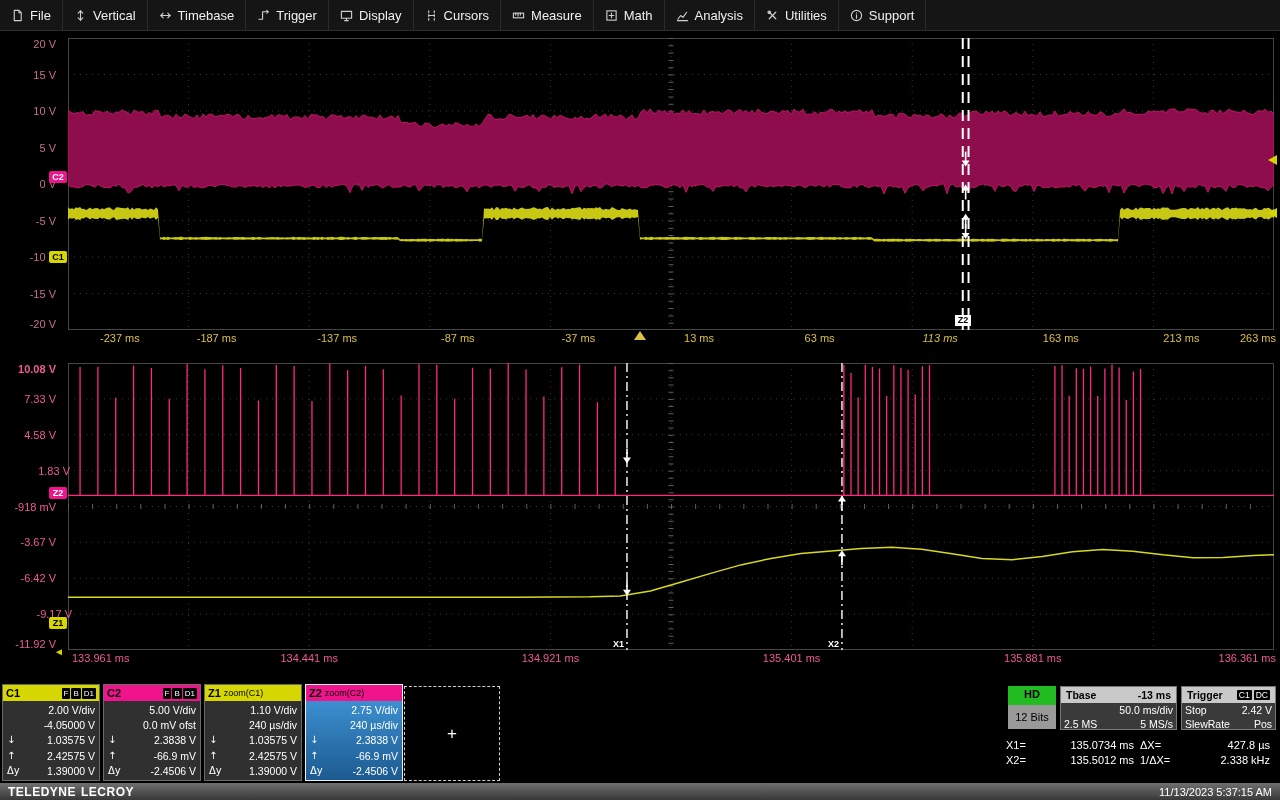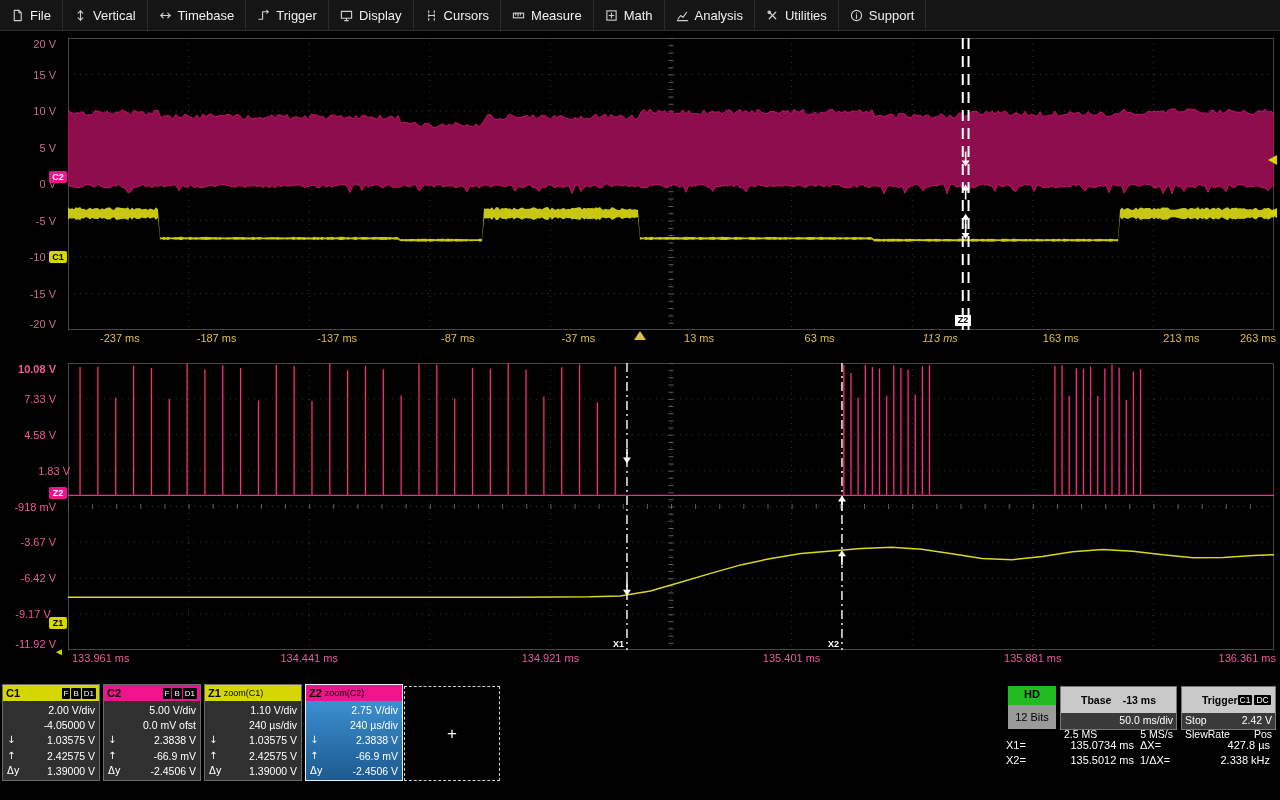--- a/index.html
+++ b/index.html
@@ -59,22 +59,22 @@
              display:flex;align-items:center;justify-content:center;color:#fff;font-size:17px;}
 
   
   #hd-badge{position:absolute;left:1008px;top:686px;width:48px;height:29px;background:#22bb22;
             color:#000;font-weight:bold;font-size:11px;text-align:center;line-height:17px;}
   #bits-box{position:absolute;left:1008px;top:705px;width:48px;height:24px;background:#9a9a9a;
             color:#000;font-size:11px;text-align:center;line-height:24px;}
   .pnl{position:absolute;background:#3a3a3a;border:1px solid #777;box-sizing:border-box;}
   #tbase-box{left:1060px;top:686px;width:117px;height:44px;}
   #trigger-box{left:1181px;top:686px;width:95px;height:44px;}
-  .pnl-head{height:26px;background:#c9c9c9;color:#000;display:flex;justify-content:space-between;
-            align-items:center;padding:0 20px;font-size:10.5px;font-weight:bold;}
+  .pnl-head{height:16px;background:#c9c9c9;color:#000;display:flex;justify-content:space-between;
+            align-items:center;padding:0 5px;font-size:10.5px;font-weight:bold;}
   .pnl-badges{display:flex;gap:2px;}
   .pnl-badge{background:#000;color:#fff;font-size:8.5px;padding:0 2px;border-radius:1px;font-weight:normal;}
   .pnl-row{display:flex;justify-content:space-between;color:#fff;font-size:10.5px;
            line-height:14px;padding:0 3px;}
   .pnl-row.right{justify-content:flex-end;}
   #cursor-readout{position:absolute;left:1006px;top:737px;width:270px;color:#fff;font-size:11px;}
   .cr-row{display:grid;grid-template-columns:34px 100px 52px 84px;height:15px;align-items:center;}
   .cr-val{text-align:right;padding-right:6px;}
 
   
@@ -325,21 +325,21 @@
       <div class="axlab xmain" style="top: 332px; left: 1032.8px; transform: translateX(-50%);">163 ms</div>
       <div class="axlab xmain" style="top: 332px; left: 1153.4px; transform: translateX(-50%);">213 ms</div>
       <div class="axlab xmain" style="top: 332px; right: 4px;">263 ms</div>
       <div class="axlab ylab yzoom" style="left: 2px; top: 363px; font-weight: bold;">10.08 V</div>
       <div class="axlab ylab yzoom" style="left: 2px; top: 392.875px;">7.33 V</div>
       <div class="axlab ylab yzoom" style="left: 2px; top: 428.75px;">4.58 V</div>
       <div class="axlab ylab yzoom" style="left: 16px; top: 464.625px;">1.83 V</div>
       <div class="axlab ylab yzoom" style="left: 2px; top: 500.5px;">-918 mV</div>
       <div class="axlab ylab yzoom" style="left: 2px; top: 536.375px;">-3.67 V</div>
       <div class="axlab ylab yzoom" style="left: 2px; top: 572.25px;">-6.42 V</div>
-      <div class="axlab ylab yzoom" style="left: 6px; top: 608.125px; text-align: center;">-9.17 V</div>
+      <div class="axlab ylab yzoom" style="left: 18px; top: 608.125px;">-9.17 V</div>
       <div class="axlab ylab yzoom" style="left: 2px; top: 638px;">-11.92 V</div>
       <div class="axlab xzoom" style="top: 652px; left: 72px;">133.961 ms</div>
       <div class="axlab xzoom" style="top: 652px; left: 309.2px; transform: translateX(-50%);">134.441 ms</div>
       <div class="axlab xzoom" style="top: 652px; left: 550.4px; transform: translateX(-50%);">134.921 ms</div>
       <div class="axlab xzoom" style="top: 652px; left: 791.6px; transform: translateX(-50%);">135.401 ms</div>
       <div class="axlab xzoom" style="top: 652px; left: 1032.8px; transform: translateX(-50%);">135.881 ms</div>
       <div class="axlab xzoom" style="top: 652px; right: 4px;">136.361 ms</div>
     </div>
 
   <div class="tag" id="tag-c2">C2</div>
@@ -522,14 +522,20 @@
       <span class="cr-val">427.8 µs</span>
     </div>
     <div class="cr-row">
       <span>X2=</span>
       <span class="cr-val">135.5012 ms</span>
       <span>1/ΔX=</span>
       <span class="cr-val">2.338 kHz</span>
     </div>
   </div>
 
+  <div id="statusbar">
+    <span id="brand">
+      <span>TELEDYNE</span><span class="lecroy">LECROY</span>
+    </span>
+    <span id="datetime">11/13/2023 5:37:15 AM</span>
+  </div>
 
 </div>
 
 </body></html>

